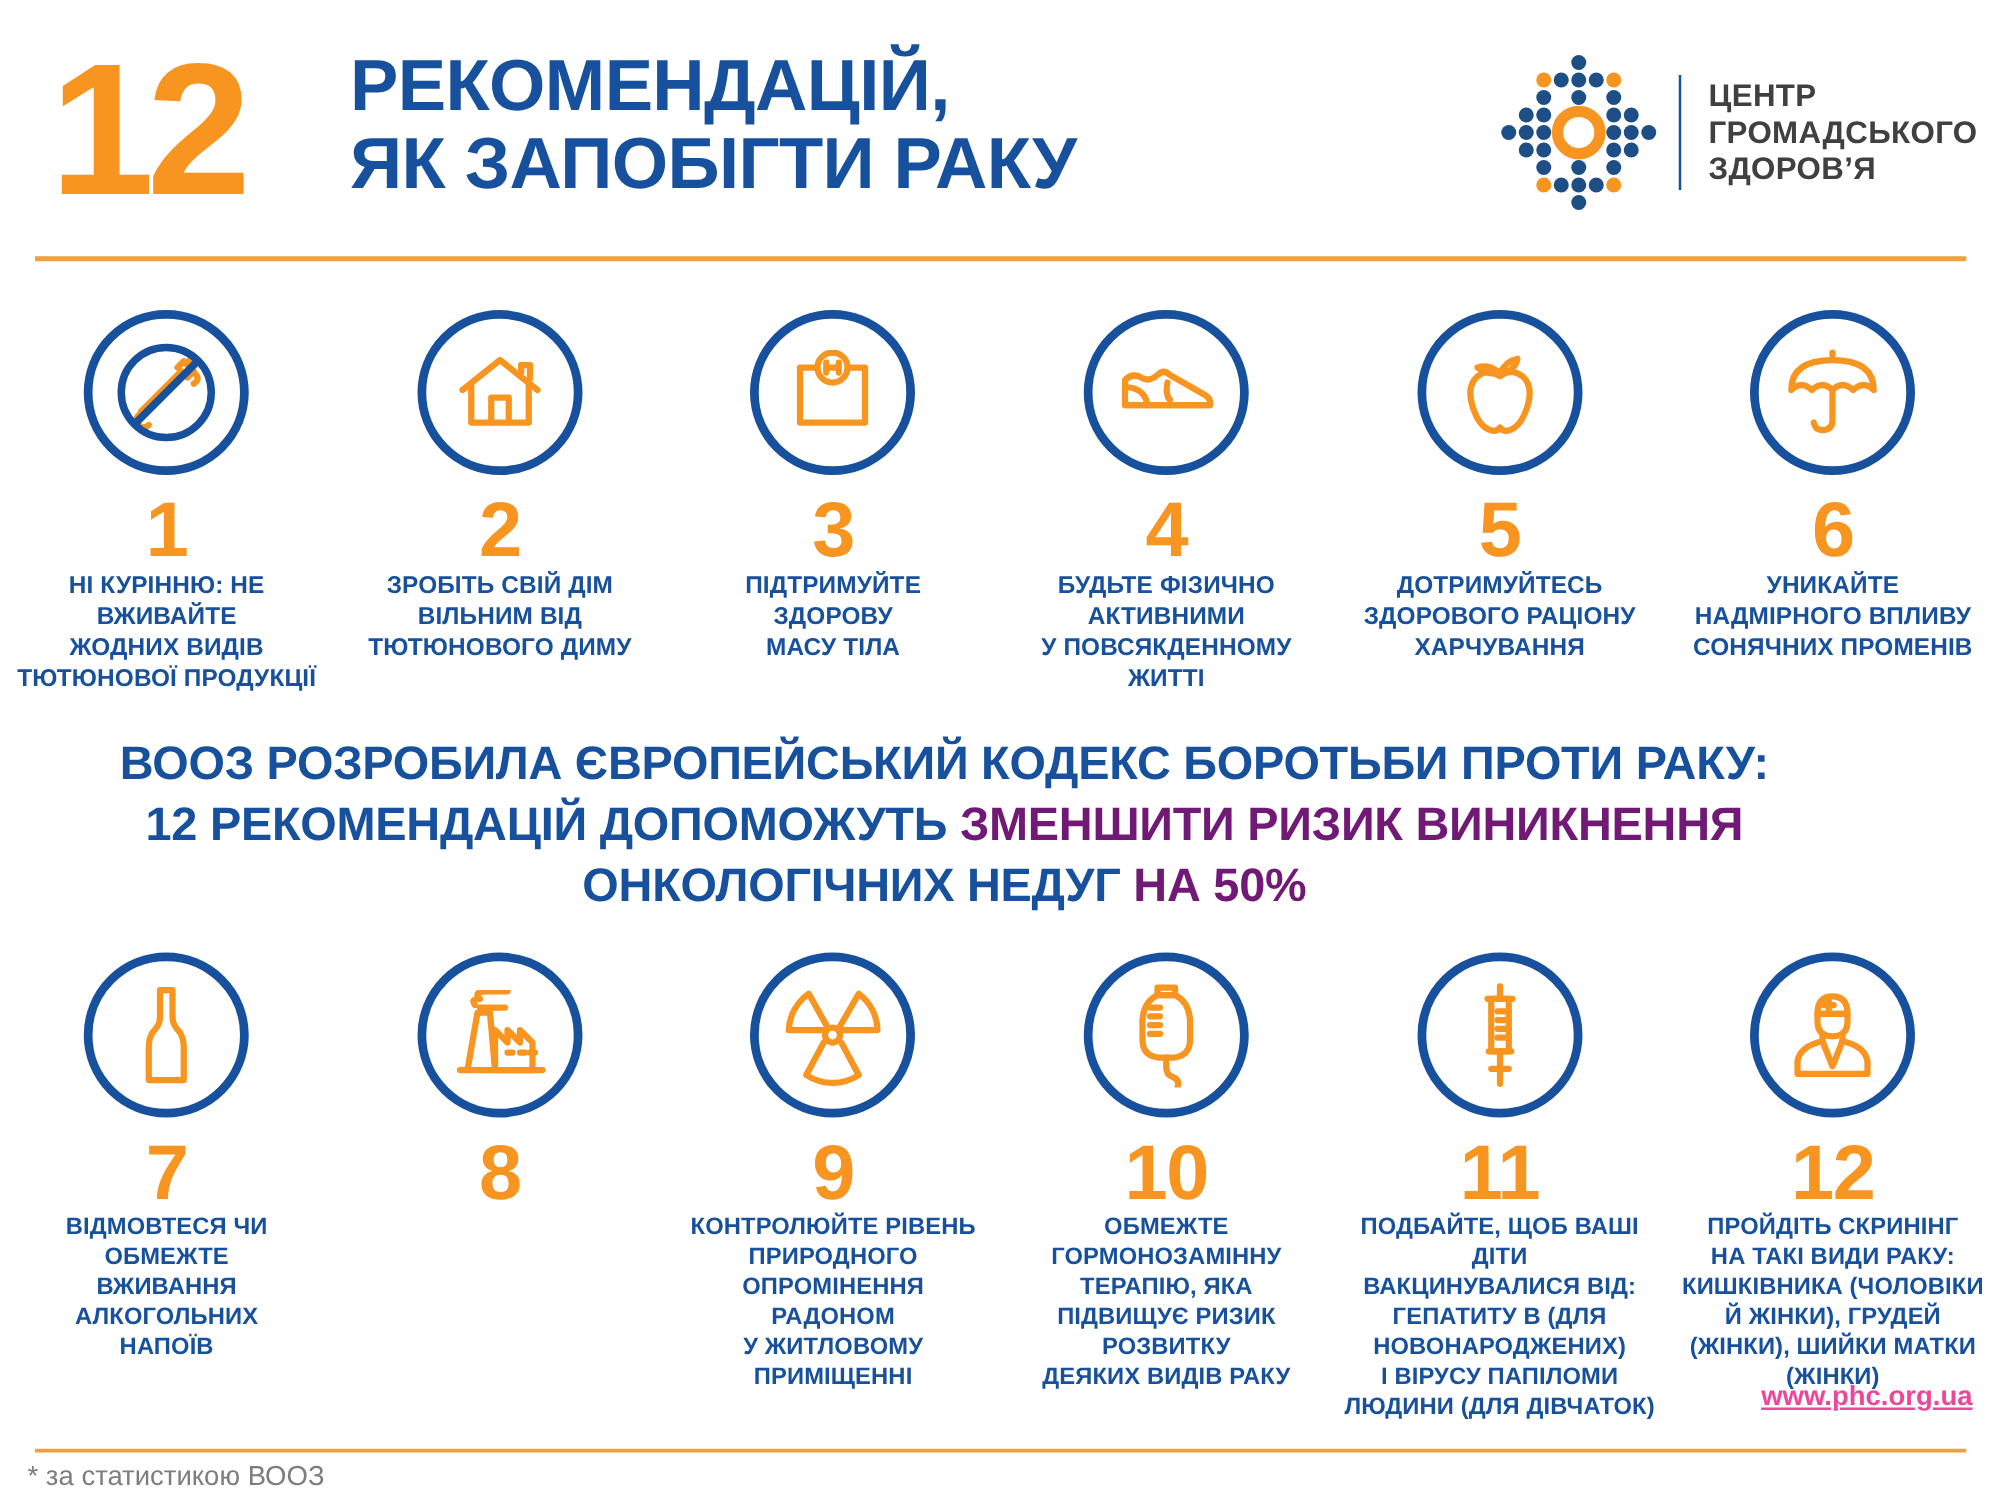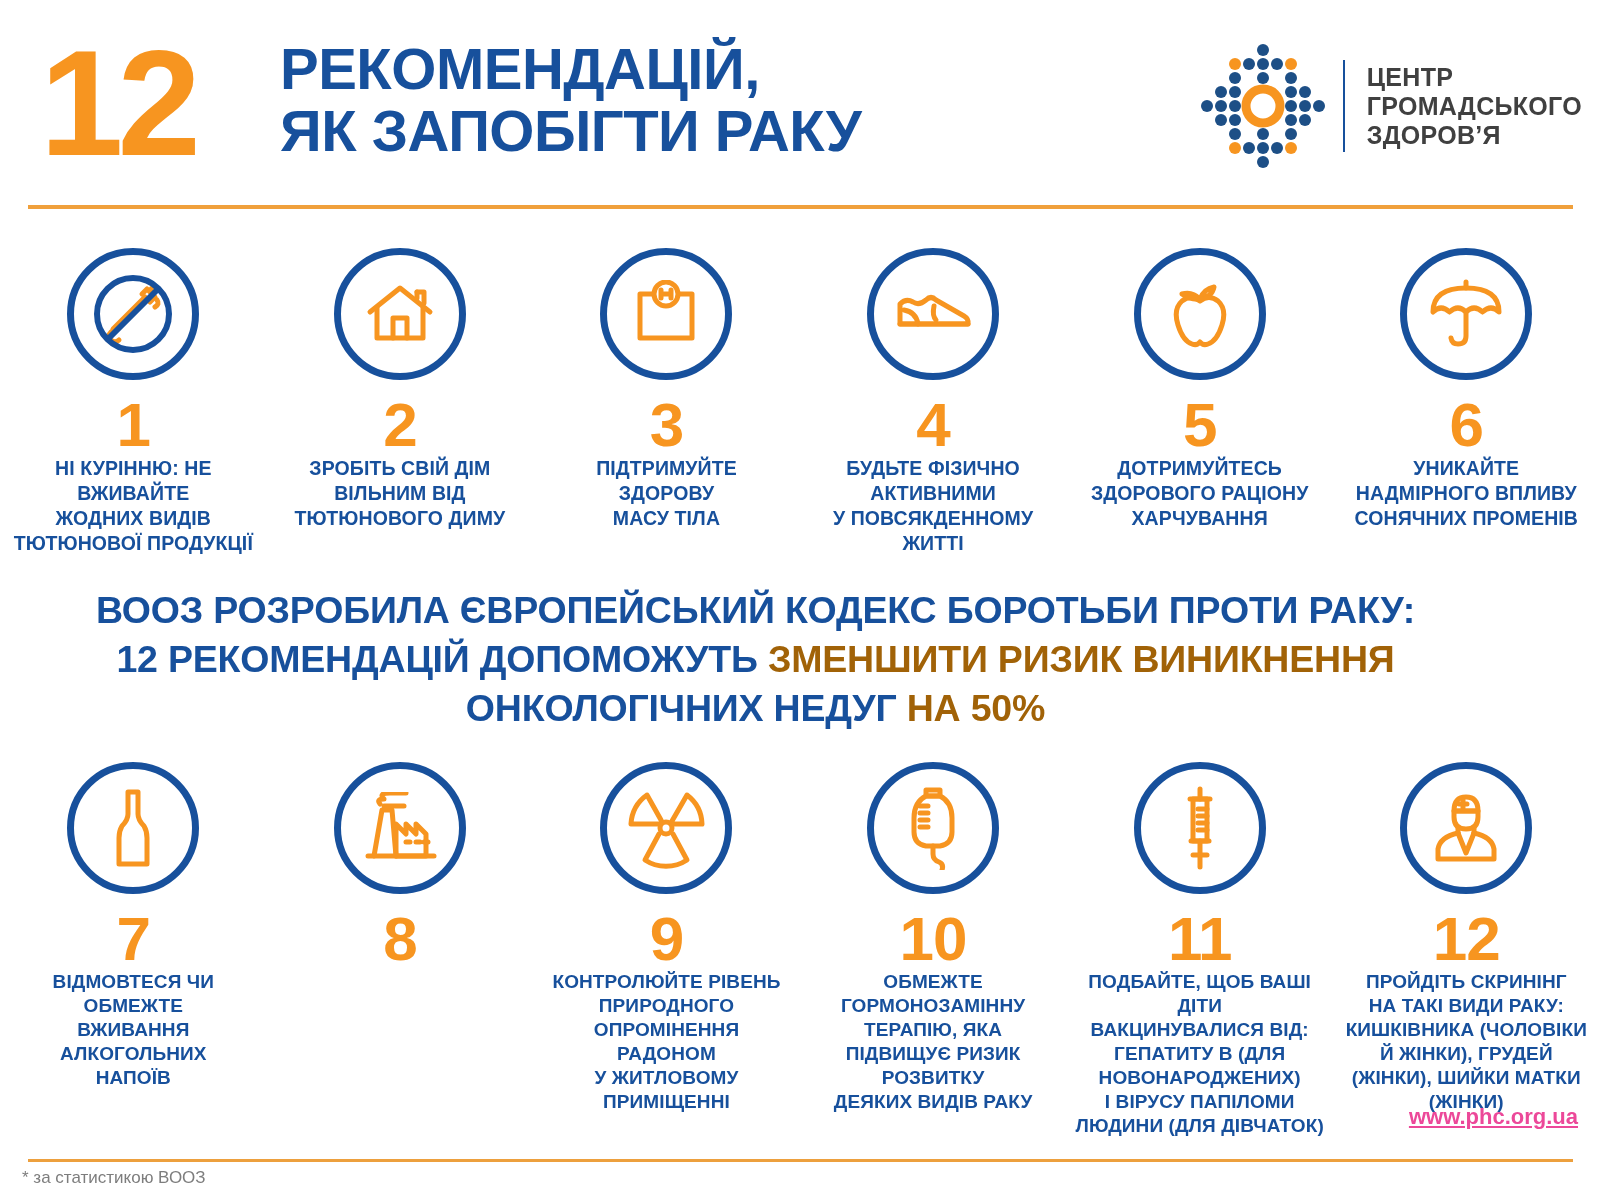--- a/index.html
+++ b/index.html
@@ -65,27 +65,27 @@
   
   .banner {
     position:absolute; left:0; top:586px; width:1484px;
     text-align:center;
     padding-left:27px;
   }
   .banner-line {
     font-size:37.5px; line-height:49px; font-weight:bold;
     color:#17509c; letter-spacing:-0.2px;
   }
-  .hl { color:#a16207; }
+  .hl { color:#701a75; }
 
   
   .hr-bot { position:absolute; left:28px; top:1159px; width:1545px; height:3px; background:#eda03e; }
   .foot-left {
     position:absolute; left:22px; top:1168px;
-    font-size:17px; color:#7d7d7d; font-weight:normal;
+    font-size:22px; color:#7d7d7d; font-weight:normal;
   }
   .foot-right {
     position:absolute; right:22px; top:1104px;
     font-size:22px; color:#ec4899; font-weight:bold;
   }
 </style>
 </head>
 <body>
 
 <div class="page">

